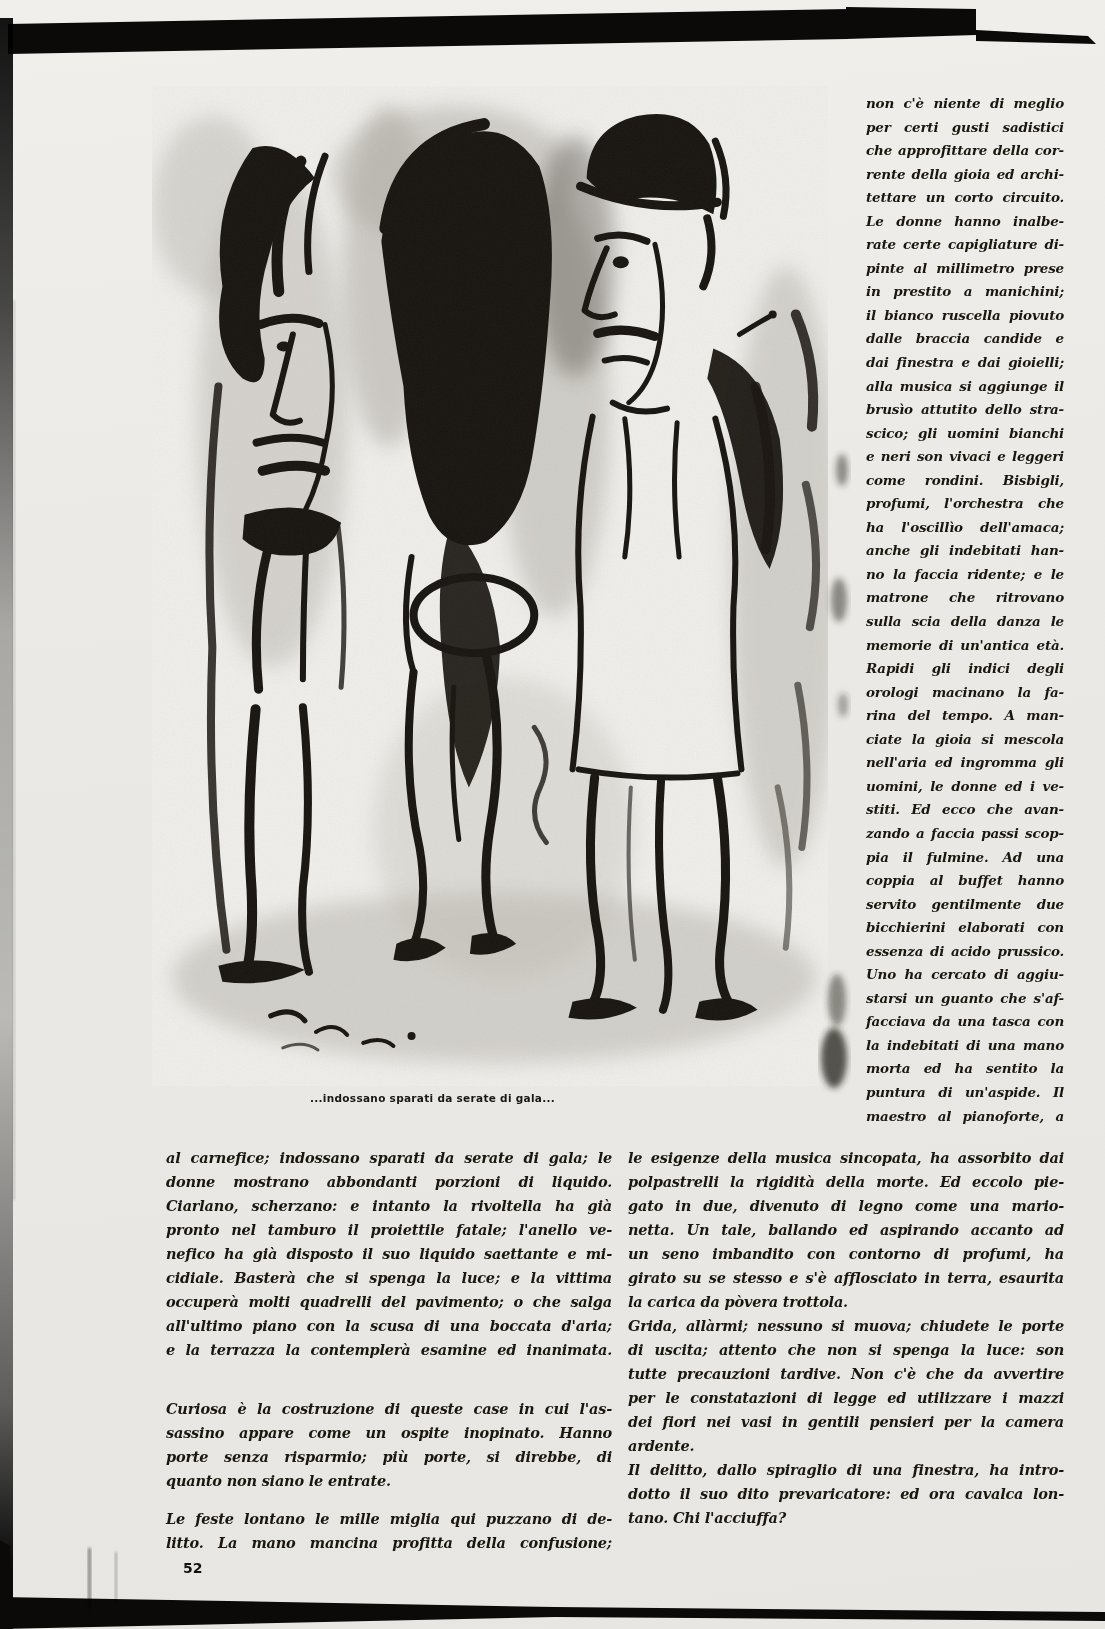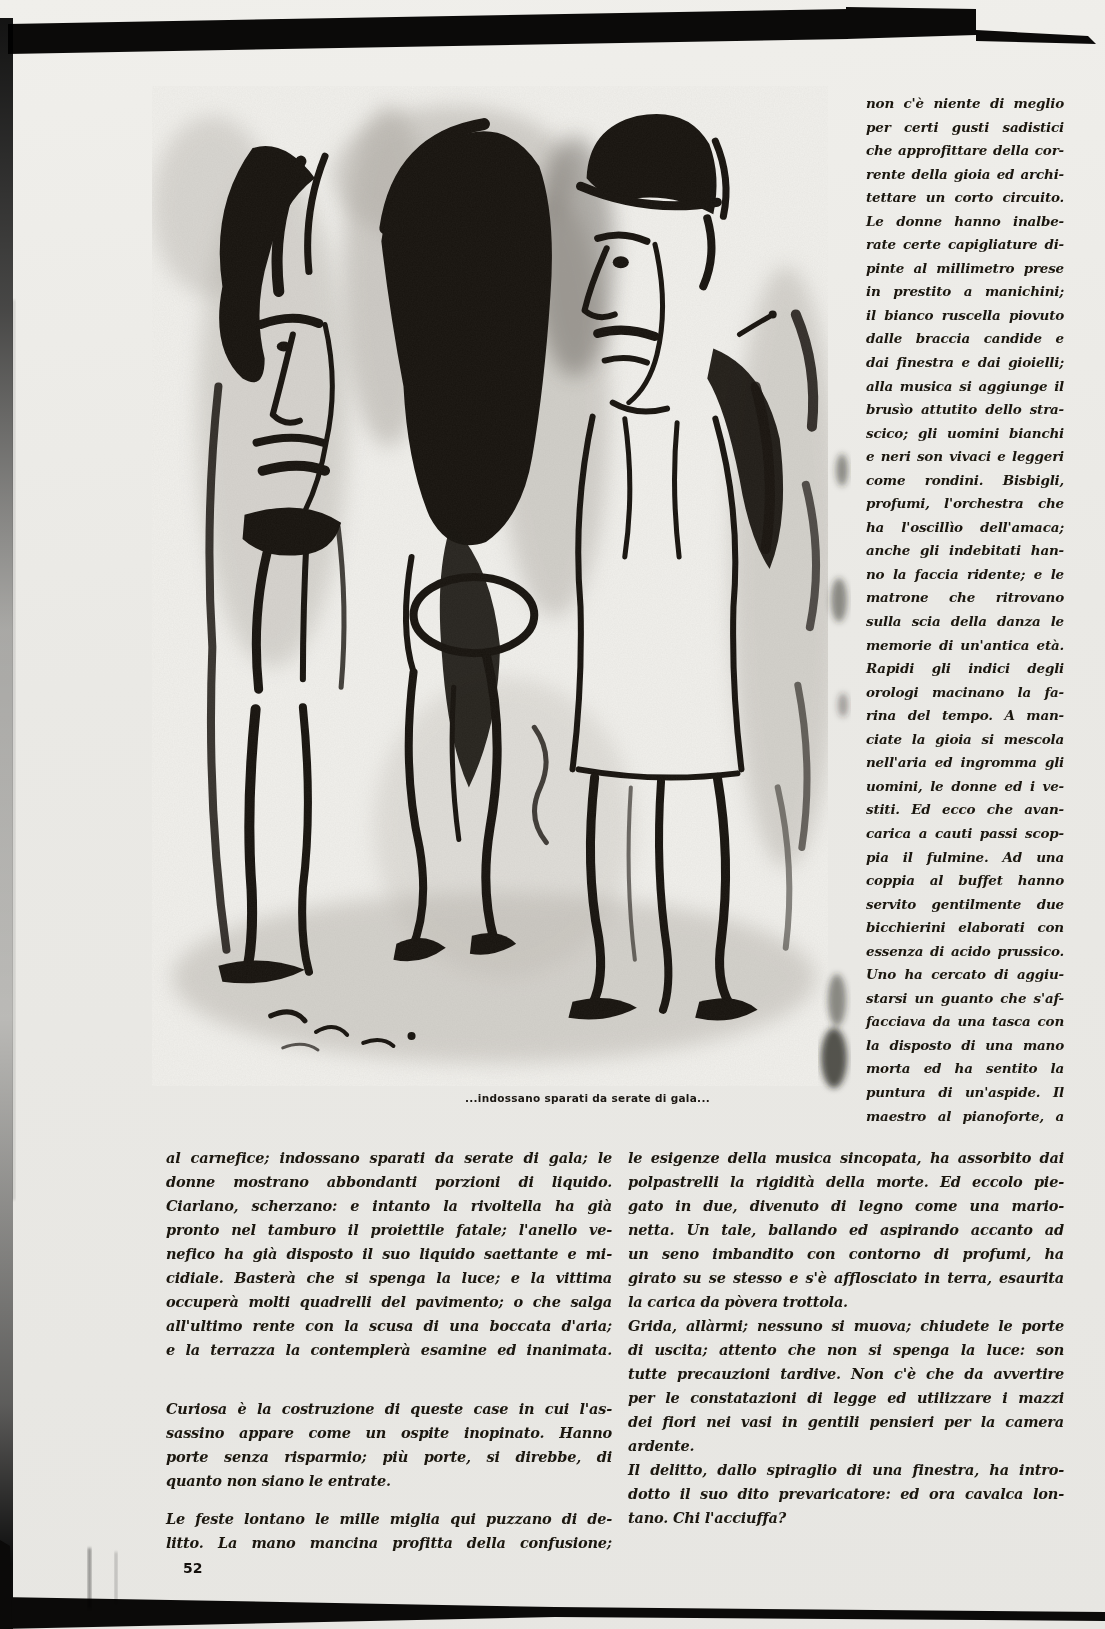--- a/index.html
+++ b/index.html
@@ -11,21 +11,21 @@
     overflow:hidden;
     font-family:"DejaVu Serif", serif;
   }
   .artifacts{position:absolute;left:0;top:0;z-index:6;pointer-events:none;}
   .illustration{
     position:absolute;left:152px;top:86px;width:676px;height:1000px;z-index:2;
   }
   .illustration svg{width:100%;height:100%;display:block;}
   .caption{
     position:absolute;left:310px;top:1092px;width:400px;z-index:3;
-    text-align:right;
+    text-align:left;
     font-family:"DejaVu Sans", sans-serif;
     font-weight:bold;font-size:10.5px;color:#1b1712;letter-spacing:.3px;
   }
   .textcol{
     position:absolute;z-index:3;color:#1b170f;
     font-family:"DejaVu Serif", serif;font-weight:bold;font-style:italic;
   }
   .col-right{left:866px;top:92px;width:198px;font-size:13.5px;line-height:23.55px;letter-spacing:-.2px;}
   .col-bl{left:166px;top:1146px;width:446px;font-size:14.5px;line-height:24px;letter-spacing:-.2px;}
   .col-br{left:628px;top:1146px;width:436px;font-size:14.5px;line-height:24px;letter-spacing:-.2px;}
@@ -220,46 +220,46 @@
         <div class="tline">matrone che ritrovano</div>
         <div class="tline">sulla scia della danza le</div>
         <div class="tline">memorie di un'antica età.</div>
         <div class="tline">Rapidi gli indici degli</div>
         <div class="tline">orologi macinano la fa-</div>
         <div class="tline">rina del tempo. A man-</div>
         <div class="tline">ciate la gioia si mescola</div>
         <div class="tline">nell'aria ed ingromma gli</div>
         <div class="tline">uomini, le donne ed i ve-</div>
         <div class="tline">stiti. Ed ecco che avan-</div>
-        <div class="tline">carica a cauti passi scop-</div>
+        <div class="tline">zando a faccia passi scop-</div>
         <div class="tline">pia il fulmine. Ad una</div>
         <div class="tline">coppia al buffet hanno</div>
         <div class="tline">servito gentilmente due</div>
         <div class="tline">bicchierini elaborati con</div>
         <div class="tline">essenza di acido prussico.</div>
         <div class="tline">Uno ha cercato di aggiu-</div>
         <div class="tline">starsi un guanto che s'af-</div>
         <div class="tline">facciava da una tasca con</div>
-        <div class="tline">la disposto di una mano</div>
+        <div class="tline">la indebitati di una mano</div>
         <div class="tline">morta ed ha sentito la</div>
         <div class="tline">puntura di un'aspide. Il</div>
         <div class="tline">maestro al pianoforte, a</div>
       </div>
     </div>
 
   <div class="textcol col-bl">
       <div class="para">
         <div class="tline">al carnefice; indossano sparati da serate di gala; le</div>
         <div class="tline">donne mostrano abbondanti porzioni di liquido.</div>
         <div class="tline">Ciarlano, scherzano: e intanto la rivoltella ha già</div>
         <div class="tline">pronto nel tamburo il proiettile fatale; l'anello ve-</div>
         <div class="tline">nefico ha già disposto il suo liquido saettante e mi-</div>
         <div class="tline">cidiale. Basterà che si spenga la luce; e la vittima</div>
         <div class="tline">occuperà molti quadrelli del pavimento; o che salga</div>
-        <div class="tline">all'ultimo rente con la scusa di una boccata d'aria;</div>
+        <div class="tline">all'ultimo piano con la scusa di una boccata d'aria;</div>
         <div class="tline">e la terrazza la contemplerà esamine ed inanimata.</div>
       </div>
       <div class="para">
         <div class="tline">Curiosa è la costruzione di queste case in cui l'as-</div>
         <div class="tline">sassino appare come un ospite inopinato. Hanno</div>
         <div class="tline">porte senza risparmio; più porte, si direbbe, di</div>
         <div class="tline lastline">quanto non siano le entrate.</div>
       </div>
       <div class="para">
         <div class="tline">Le feste lontano le mille miglia qui puzzano di de-</div>

